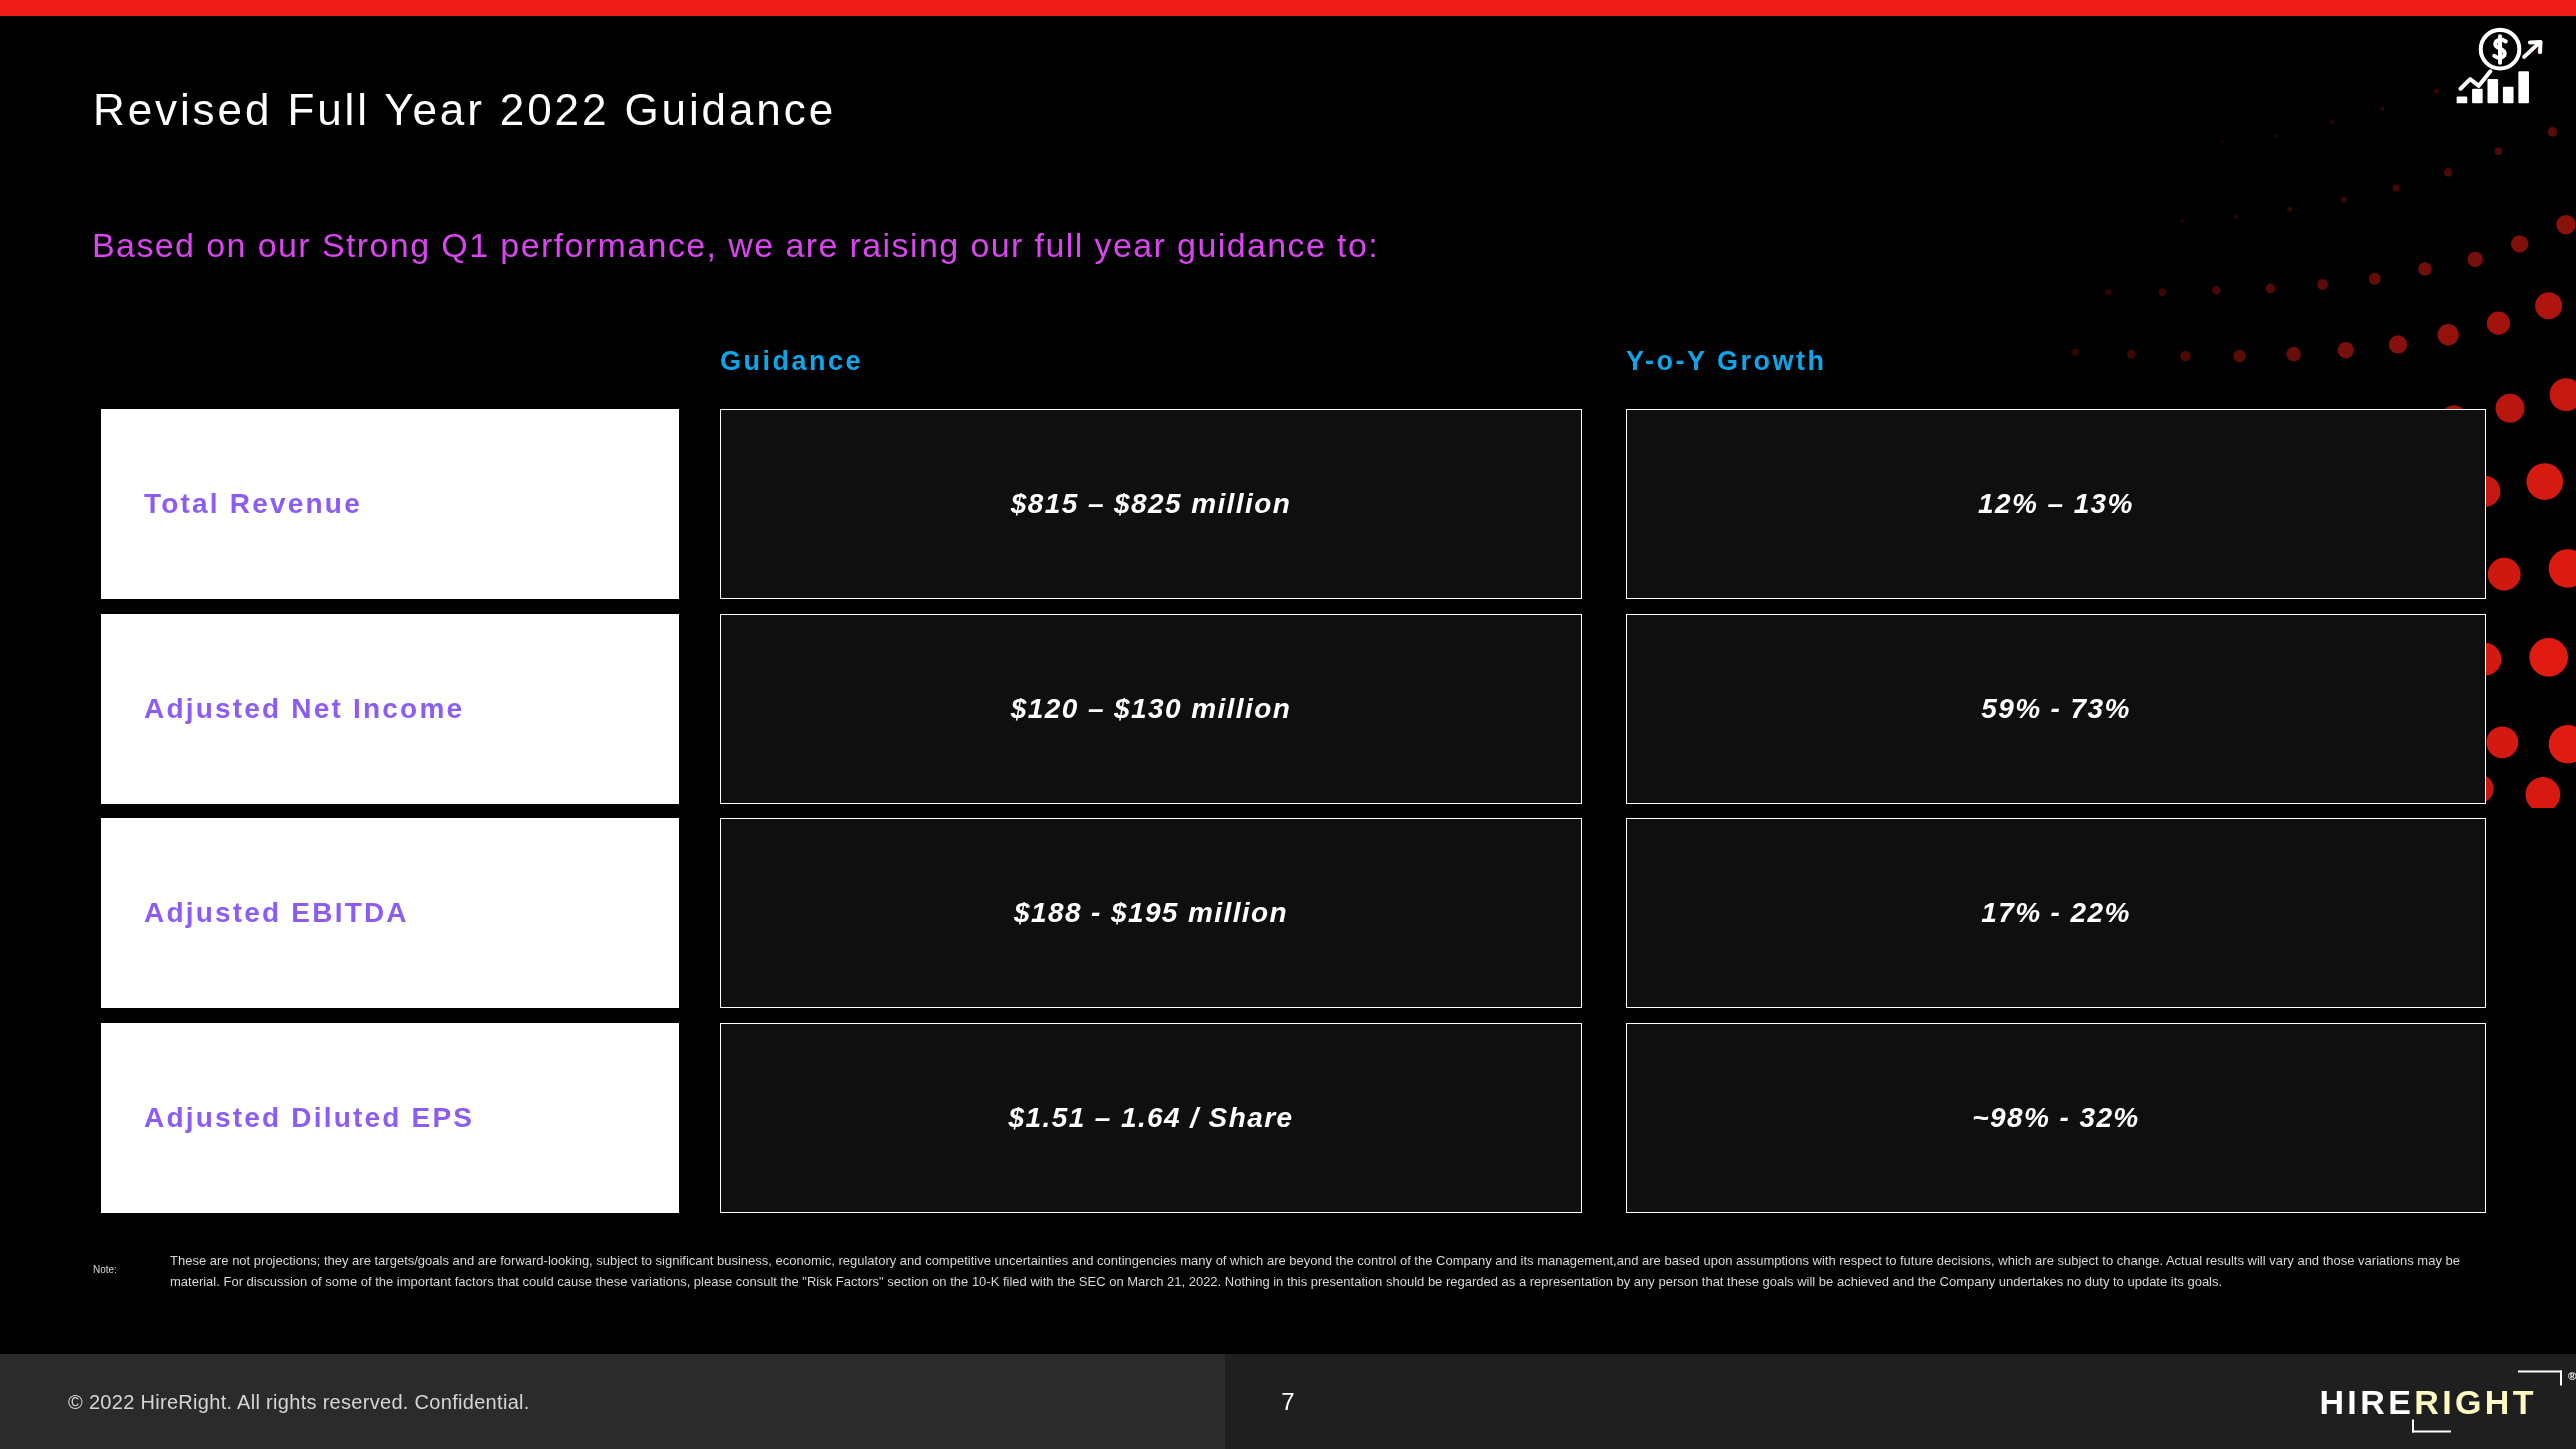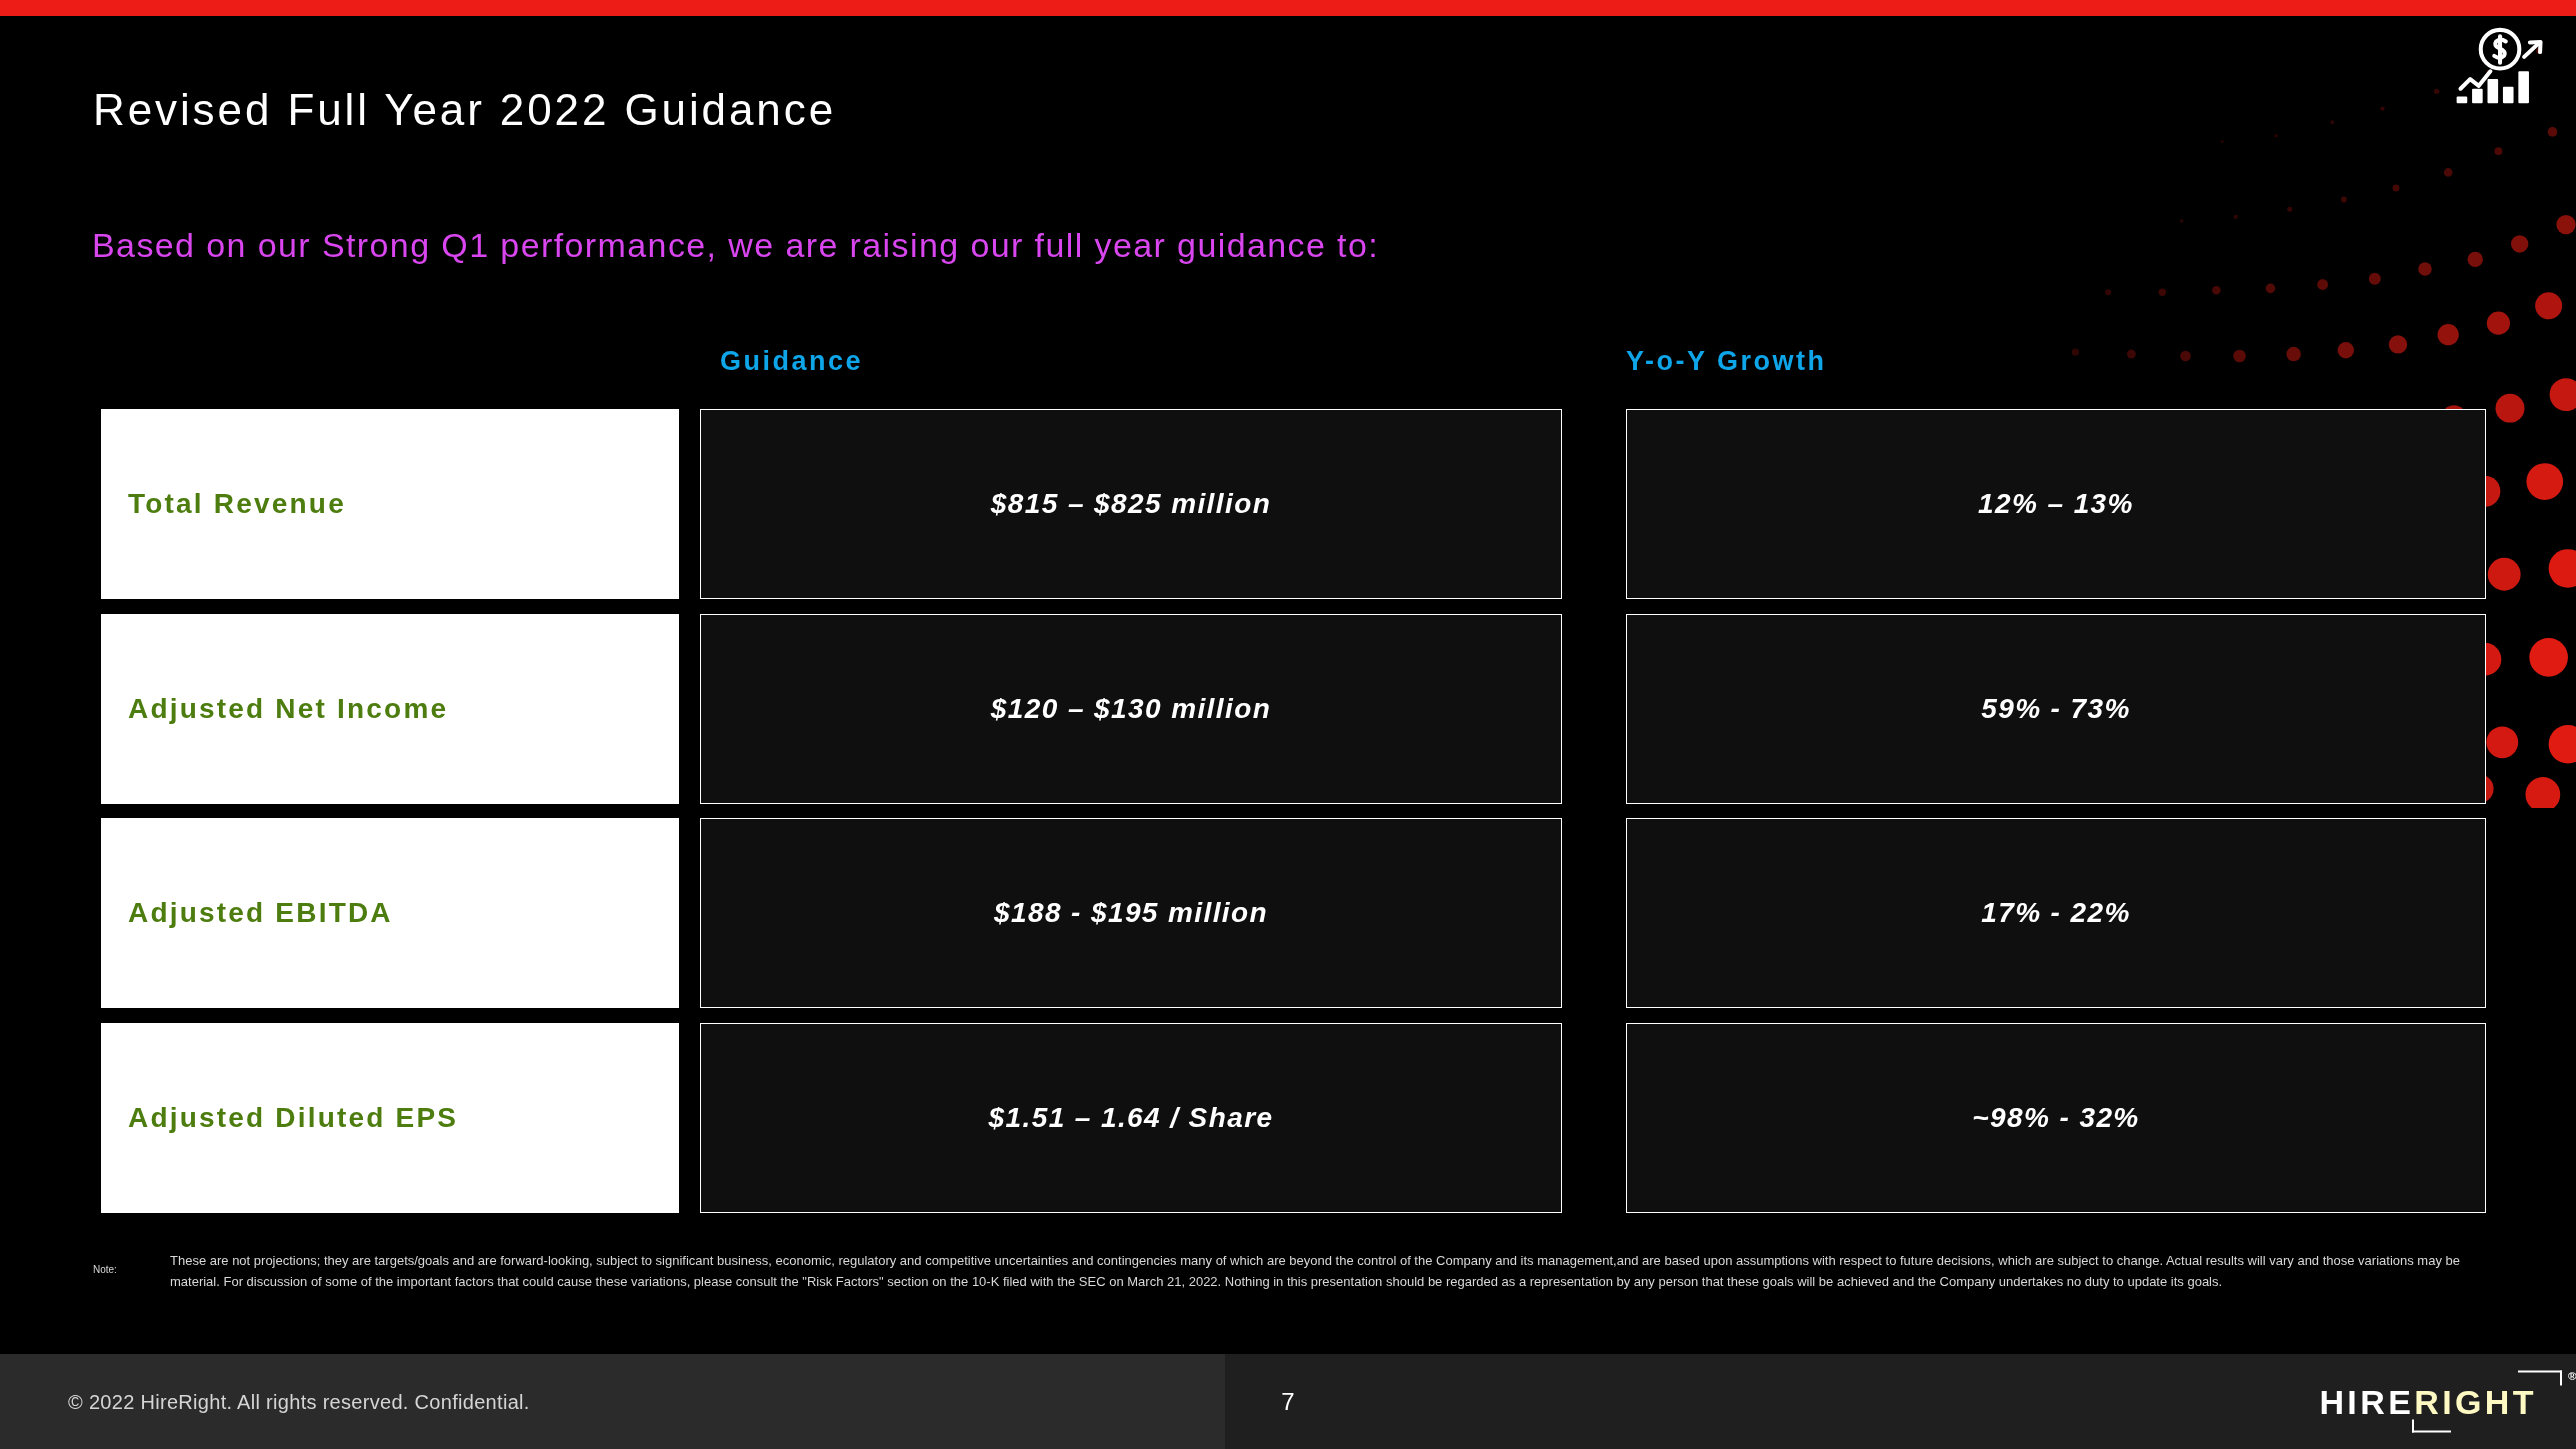--- a/index.html
+++ b/index.html
@@ -89,24 +89,24 @@
   }
   .cell-label {
     position: absolute;
     left: 101px; top: 0;
     width: 578px; height: 190px;
     background: #ffffff;
     display: flex;
     align-items: center;
   }
   .cell-label .txt {
-    padding-left: 27px;
+    padding-left: 43px;
     font-size: 28px;
     font-weight: bold;
-    color: #4d7c0f;
+    color: #8b5cf6;
     letter-spacing: 2.2px;
     white-space: nowrap;
   }
   .cell-value {
     position: absolute;
     top: 0;
     height: 190px;
     background: #0f0f0f;
     border: 1.4px solid #ffffff;
     display: flex;
@@ -114,21 +114,21 @@
     justify-content: center;
   }
   .cell-value .txt {
     font-size: 28px;
     font-weight: bold;
     font-style: italic;
     color: #ffffff;
     letter-spacing: 1.4px;
     white-space: nowrap;
   }
-  .cell-guidance { left: 700px; width: 862px; }
+  .cell-guidance { left: 720px; width: 862px; }
   .cell-yoy      { left: 1626px; width: 860px; }
 
   
   #footnote {
     position: absolute;
     left: 93px; top: 1250px;
     width: 2377px;
     color: #d8d8d8;
     font-size: 13px;
     line-height: 1.62;

